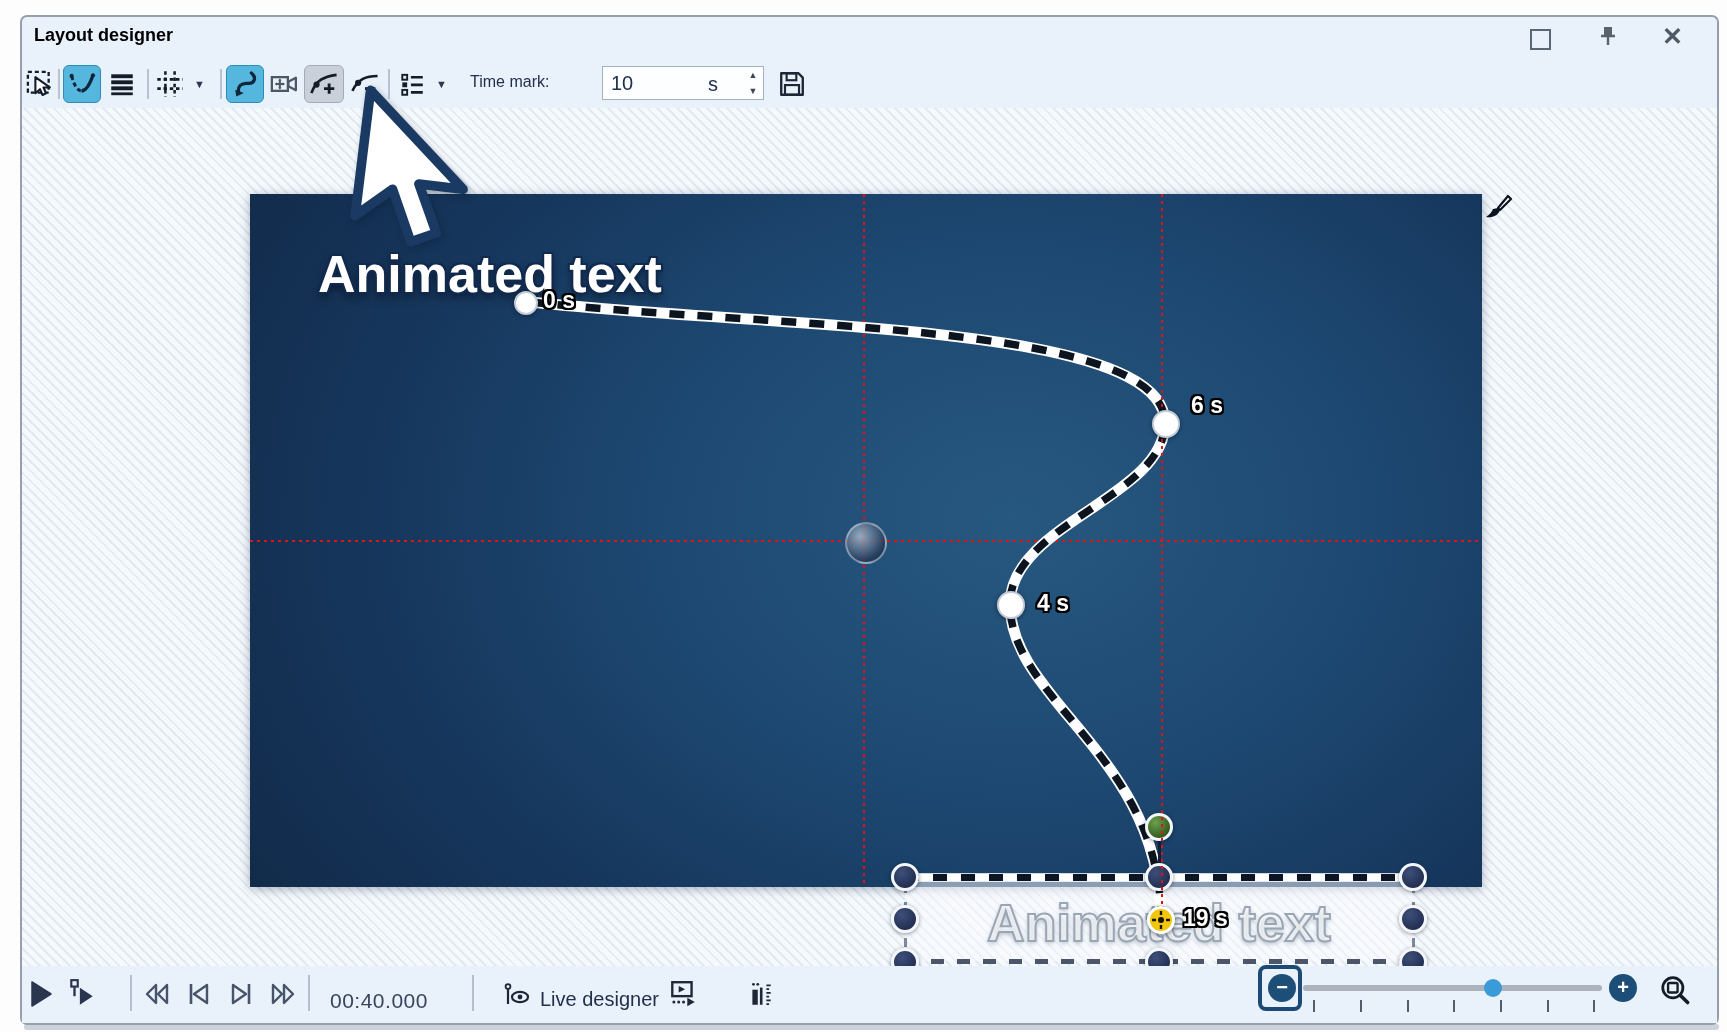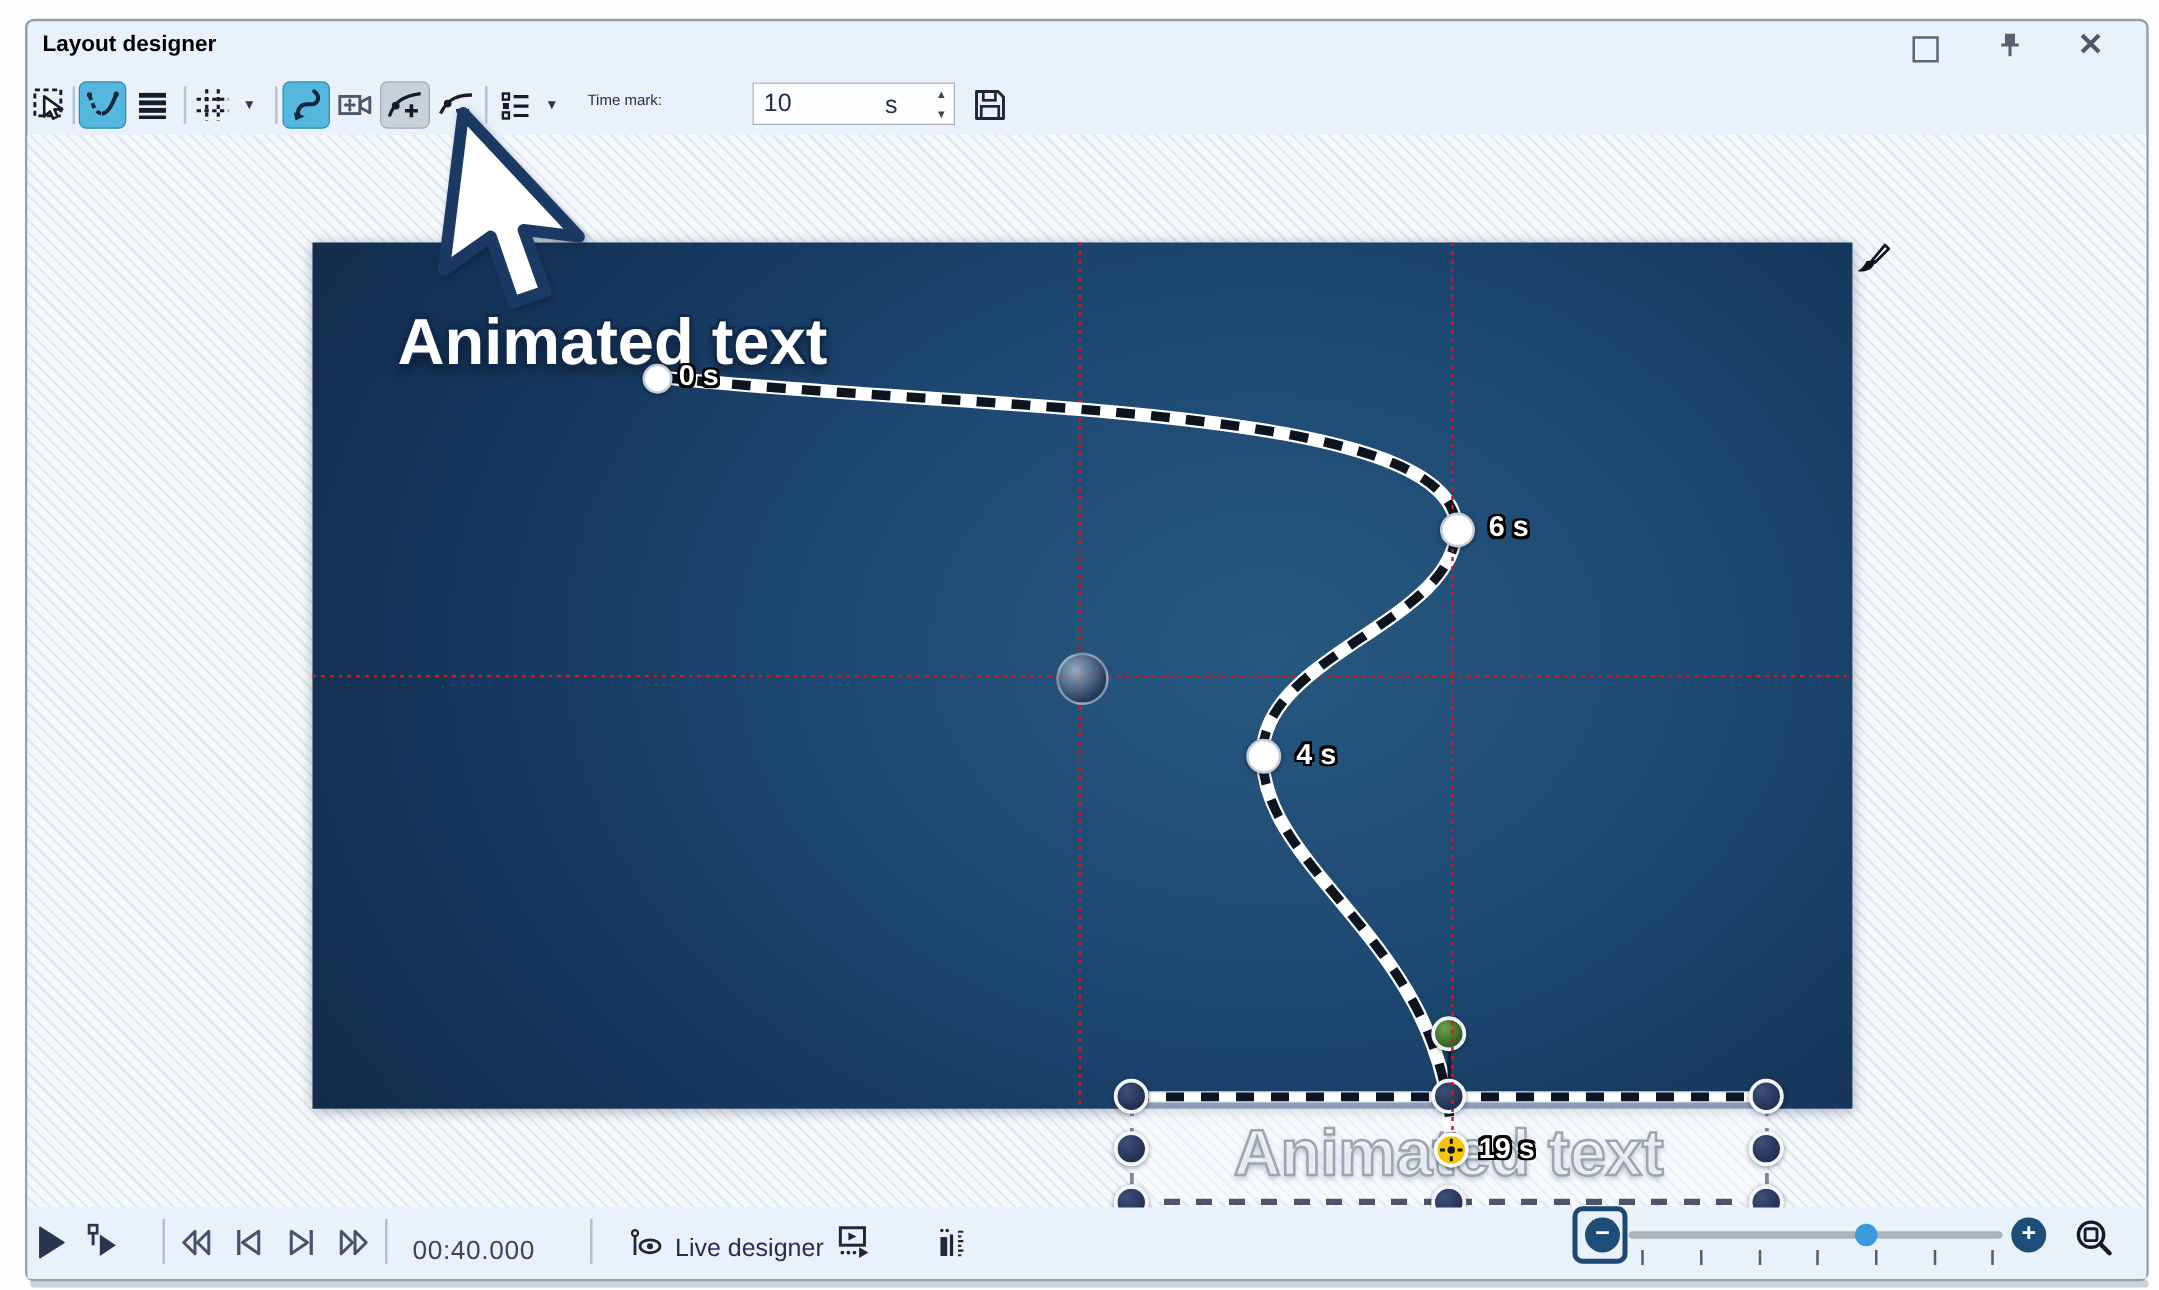--- a/index.html
+++ b/index.html
@@ -14,21 +14,21 @@
           color:#000000;z-index:8;}
   .wc{position:absolute;z-index:9;color:#4e5a68;}
   .wc-max{left:1530px;top:29px;width:17px;height:17px;border:2.5px solid #5a6673;}
   .wc-close{left:1662px;top:24px;font-size:25px;line-height:25px;font-weight:bold;color:#4e5a66;}
   
   .tbtn{position:absolute;top:65px;height:38px;display:flex;align-items:center;justify-content:center;
         background:transparent;border:1px solid transparent;border-radius:6px;padding:0;z-index:8;cursor:pointer;}
   .tbtn.active{background:#55b6de;border-color:#2d8cb4;}
   .tbtn.hovered{background:#c9d0d9;border-color:#a2abb6;}
   .tsep{position:absolute;top:69px;width:2px;height:30px;background:#b9c3cf;z-index:8;}
-  .tlabel{position:absolute;top:73px;font-size:12px;color:#22304e;z-index:8;}
+  .tlabel{position:absolute;top:73px;font-size:16px;color:#22304e;z-index:8;}
   .timebox{position:absolute;left:602px;top:66px;width:164px;height:36px;z-index:8;}
   .timebox input{position:absolute;left:0;top:0;width:162px;height:34px;border:1px solid #a6b1c0;
         background:#fdfeff;font-family:"Liberation Sans",sans-serif;font-size:20px;color:#22304e;
         padding:0 64px 0 8px;box-sizing:border-box;}
   .timebox .unit{position:absolute;right:48px;top:7px;font-size:20px;color:#22304e;}
   .spinner{position:absolute;right:3px;top:2px;width:20px;height:31px;display:flex;flex-direction:column;z-index:9;}
   .spinner span{flex:1;font-size:9px;line-height:15px;text-align:center;color:#3c4656;cursor:pointer;}
   .ddn{position:absolute;font-size:11px;color:#2b3850;z-index:8;cursor:pointer;}
   
   .workspace{position:absolute;left:22px;top:108px;width:1695px;height:858px;z-index:1;
@@ -221,21 +221,21 @@
   <div class="handle" style="left:1399px;top:863px;"></div>
   <div class="handle" style="left:891px;top:905px;"></div>
   <div class="handle" style="left:1399px;top:905px;"></div>
   <div class="handle" style="left:891px;top:948px;"></div>
   <div class="handle" style="left:1145px;top:948px;"></div>
   <div class="handle" style="left:1399px;top:948px;"></div>
 
   <div class="keypoint kp-white" style="left:514px;top:291px;width:20px;height:20px;"></div>
   <span class="kp-label" style="left:543px;top:287px;">0 s</span>
   <div class="keypoint kp-white" style="left:1152px;top:410px;width:24px;height:24px;"></div>
-  <span class="kp-label" style="left:1191px;top:408px;">6 s</span>
+  <span class="kp-label" style="left:1191px;top:392px;">6 s</span>
   <div class="keypoint kp-white" style="left:997px;top:591px;width:24px;height:24px;"></div>
   <span class="kp-label" style="left:1037px;top:590px;">4 s</span>
   <div class="keypoint kp-yellow" style="left:1147px;top:906px;width:22px;height:22px;">
     <svg width="22" height="22" viewBox="0 0 22 22">
       <circle cx="11" cy="11" r="3" fill="#141414"></circle>
       <path d="M11,2 V6 M11,16 V20 M2,11 H6 M16,11 H20" stroke="#141414" stroke-width="2.4"></path>
     </svg>
   </div>
   <span class="kp-label" style="left:1183px;top:905px;">19 s</span>
 

